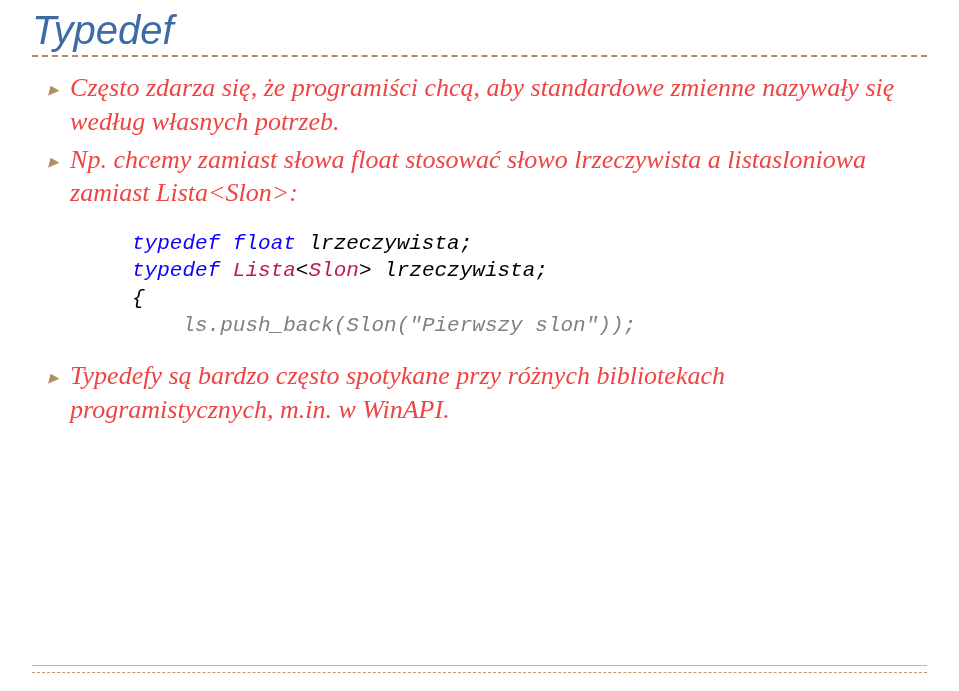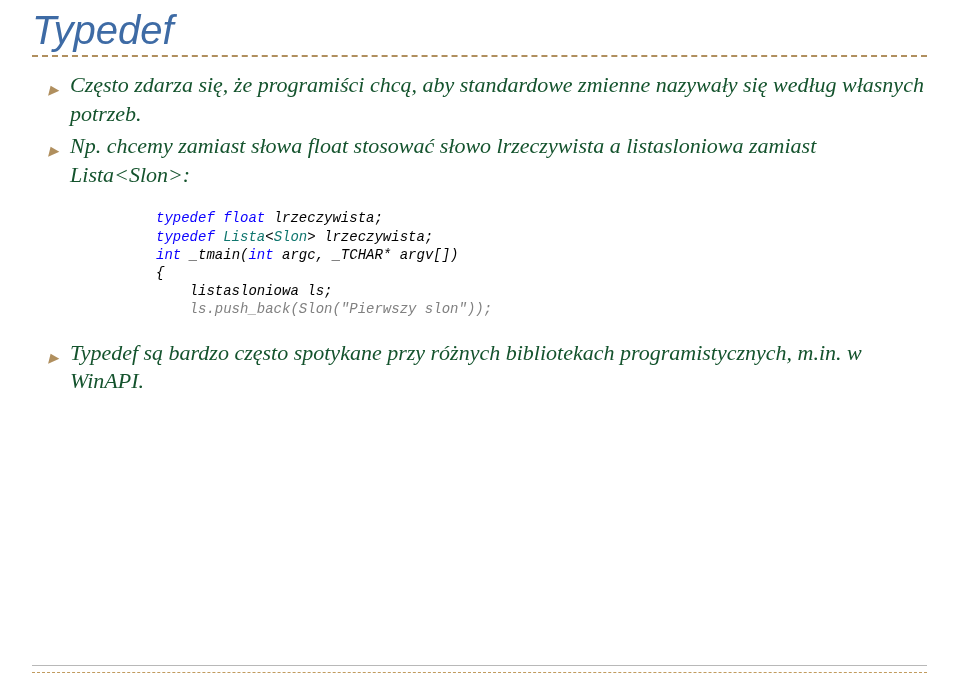--- a/index.html
+++ b/index.html
@@ -40,37 +40,37 @@
       margin-bottom: 4px;
     }
     .bullet {
       color: #b08f5e;
       font-size: 20px;
       margin-right: 12px;
       margin-top: 6px;
       flex-shrink: 0;
     }
     .bullet-text {
-      font-size: 22px;
-      color: #14532d;
+      font-size: 26px;
+      color: #ef4444;
       line-height: 1.3;
     }
     .code-area {
-      margin-left: 108px;
+      margin-left: 84px;
       margin-top: 20px;
       margin-bottom: 20px;
       font-family: Consolas, 'Courier New', monospace;
-      font-size: 14px;
+      font-size: 21px;
       line-height: 1.3;
     }
     .code-line {
       white-space: pre;
     }
     .kw { color: #0b00ff; }
-    .type { color: #0f766e; }
+    .type { color: #be185d; }
     .faded { color: #808080; }
     .delim { color: #000; }
     .bottom-border {
       position: absolute;
       bottom: 18px;
       left: 32px;
       right: 32px;
       border-top: 1px solid #b8b8b8;
       border-bottom: 1px dashed #c19b5f;
       height: 8px;
@@ -91,28 +91,26 @@
     <div class="bullet-row">
       <div class="bullet">▸</div>
       <div class="bullet-text">Np. chcemy zamiast słowa float stosować słowo lrzeczywista a listasloniowa zamiast Lista&lt;Slon&gt;:</div>
     </div>
 
     <div class="code-area">
       <div class="code-line"><span class="kw">typedef </span><span class="kw">float</span><span> lrzeczywista;</span></div>
       <div class="code-line"><span class="kw">typedef </span><span class="type">Lista</span><span class="delim">&lt;</span><span class="type">Slon</span><span class="delim">&gt;</span><span> lrzeczywista;</span></div>
       <div class="code-line"></div>
       <div class="code-line"></div>
-      <div class="code-line"><span class="kw">int</span><span> _tmain(</span><span class="kw">int</span><span> argc, _TCHAR* argv[])</span></div>
       <div class="code-line">{</div>
-      <div class="code-line">    listasloniowa ls;</div>
       <div class="code-line"></div>
       <div class="code-line faded"><span>    ls.push_back(</span><span class="type" style="color:#808080">Slon</span><span>(</span><span style="color:#808080">"Pierwszy slon"</span><span>));</span></div>
     </div>
 
     <div class="bullet-row">
       <div class="bullet">▸</div>
-      <div class="bullet-text">Typedef są bardzo często spotykane przy różnych bibliotekach programistycznych, m.in. w WinAPI.</div>
+      <div class="bullet-text">Typedefy są bardzo często spotykane przy różnych bibliotekach programistycznych, m.in. w WinAPI.</div>
     </div>
 
   </div>
 </div>
 
 <div class="bottom-border"></div>
 
 </body></html>

